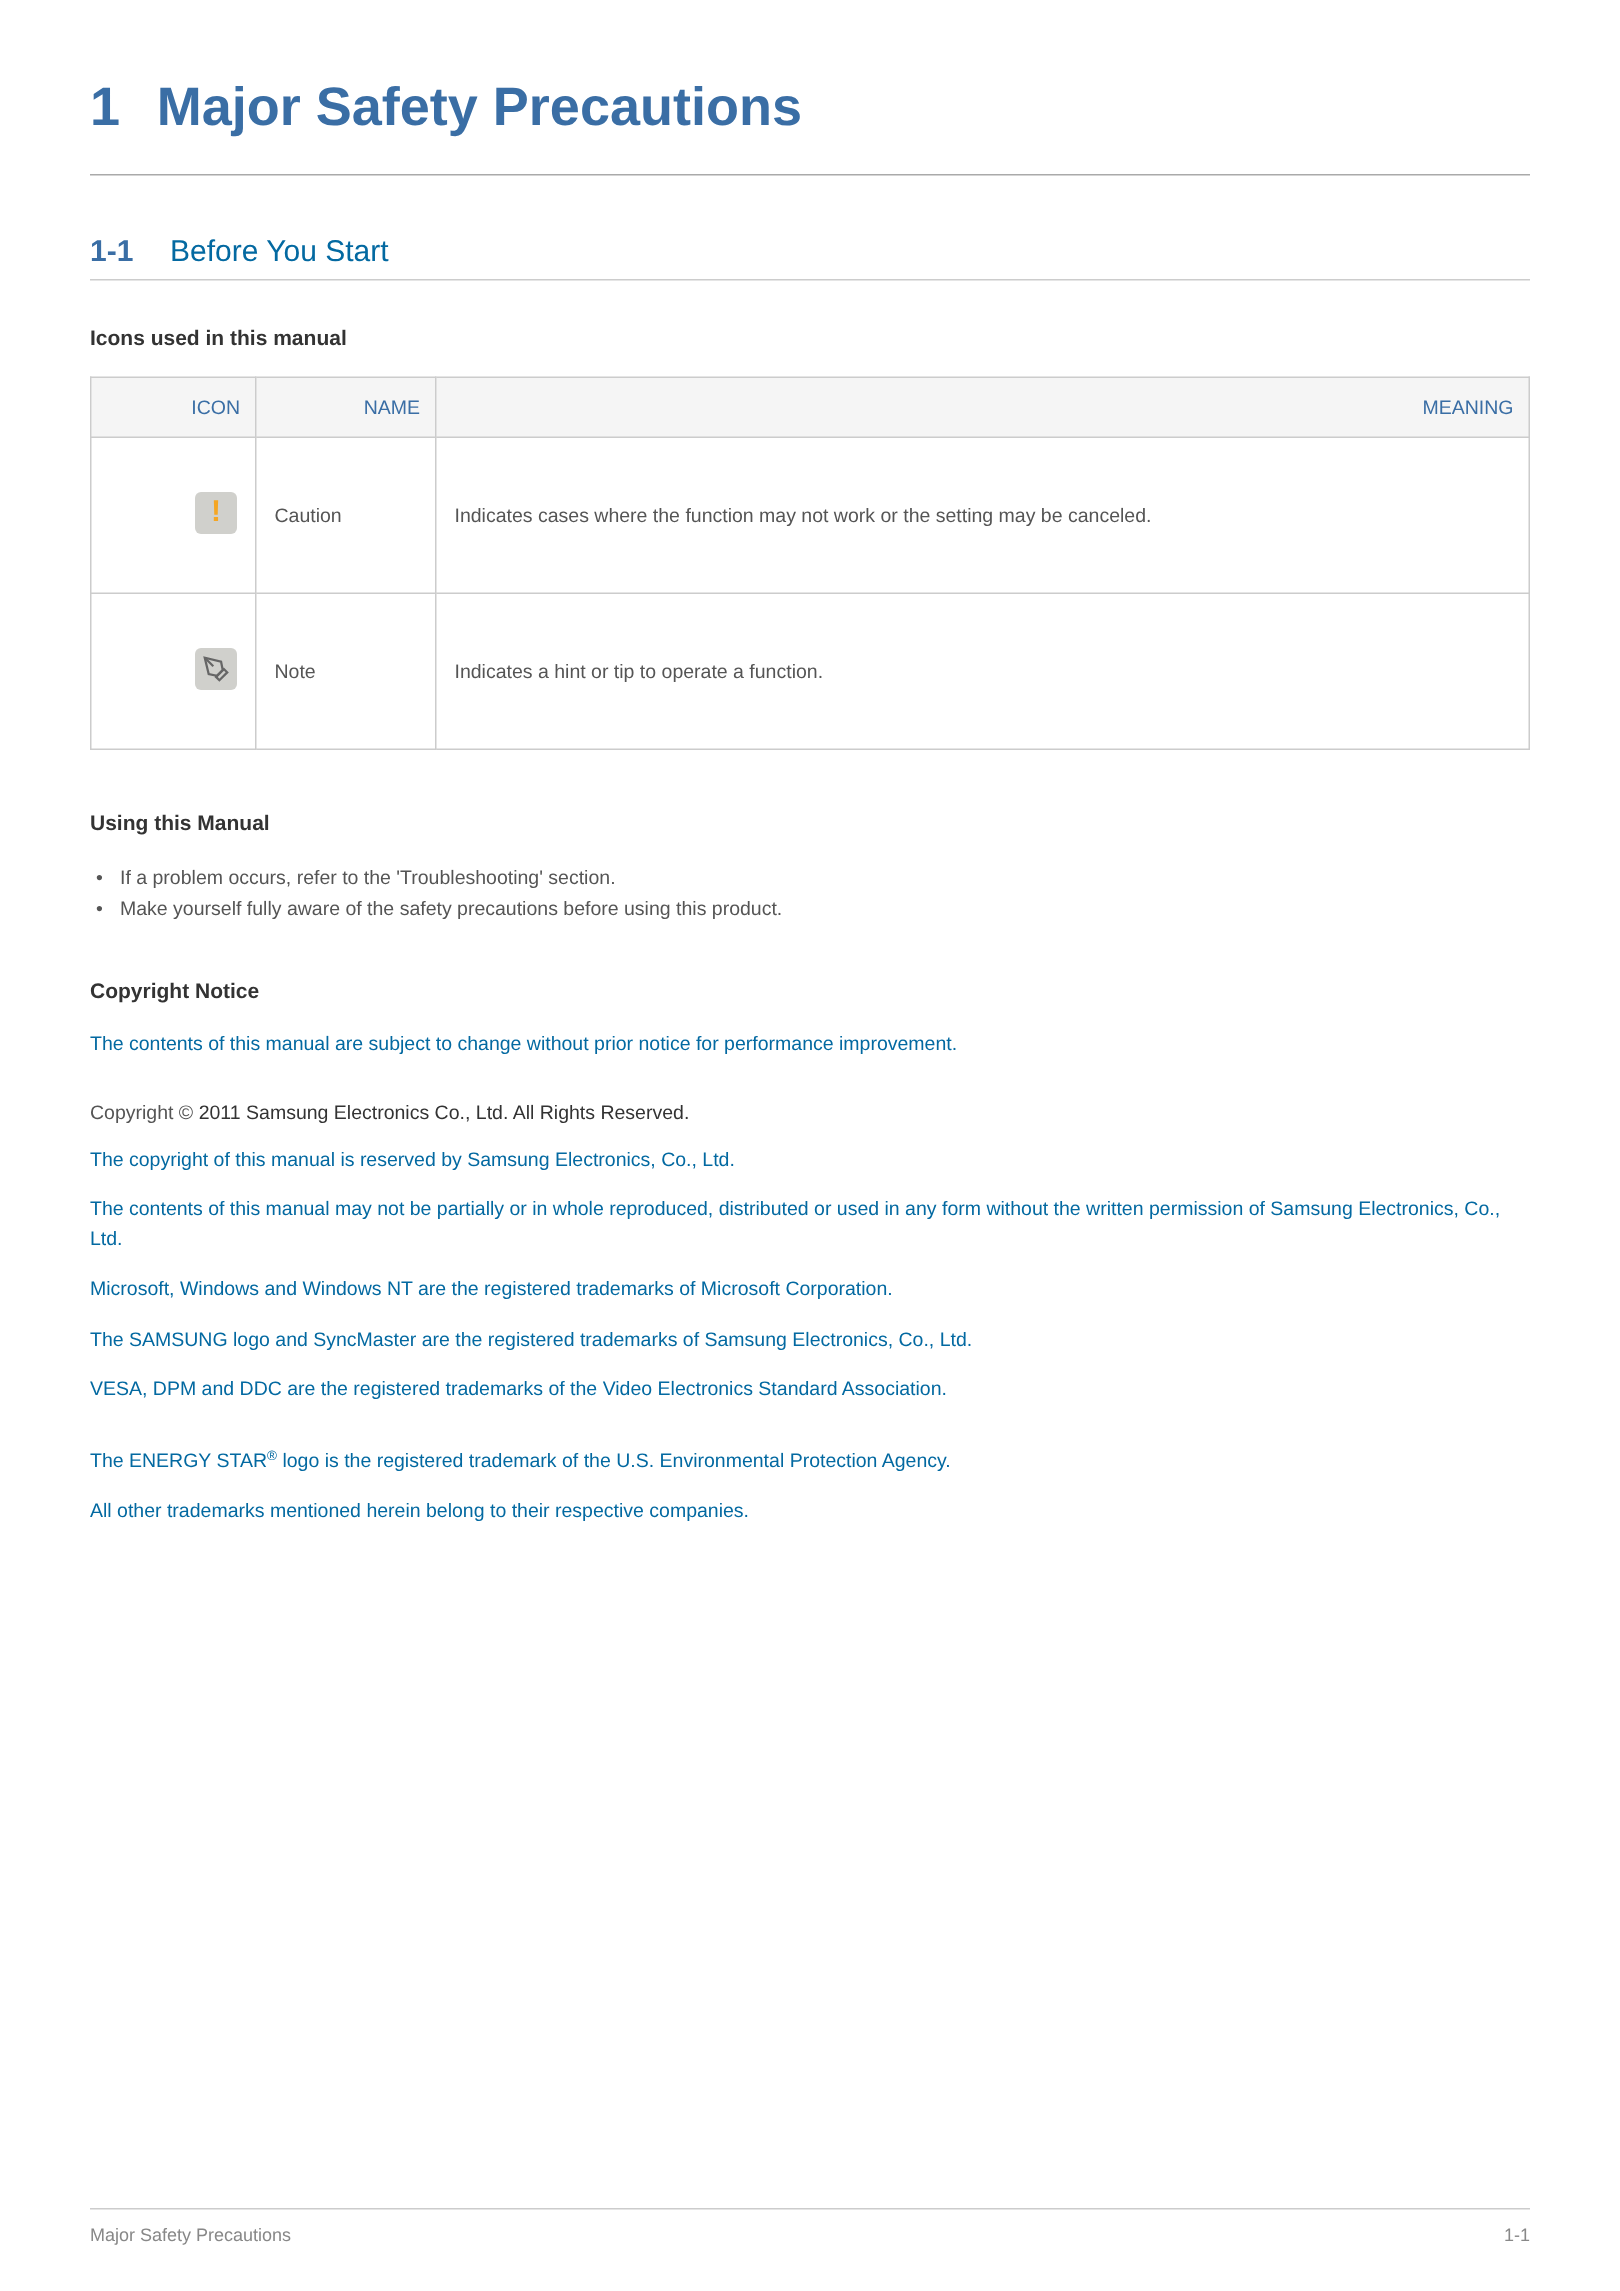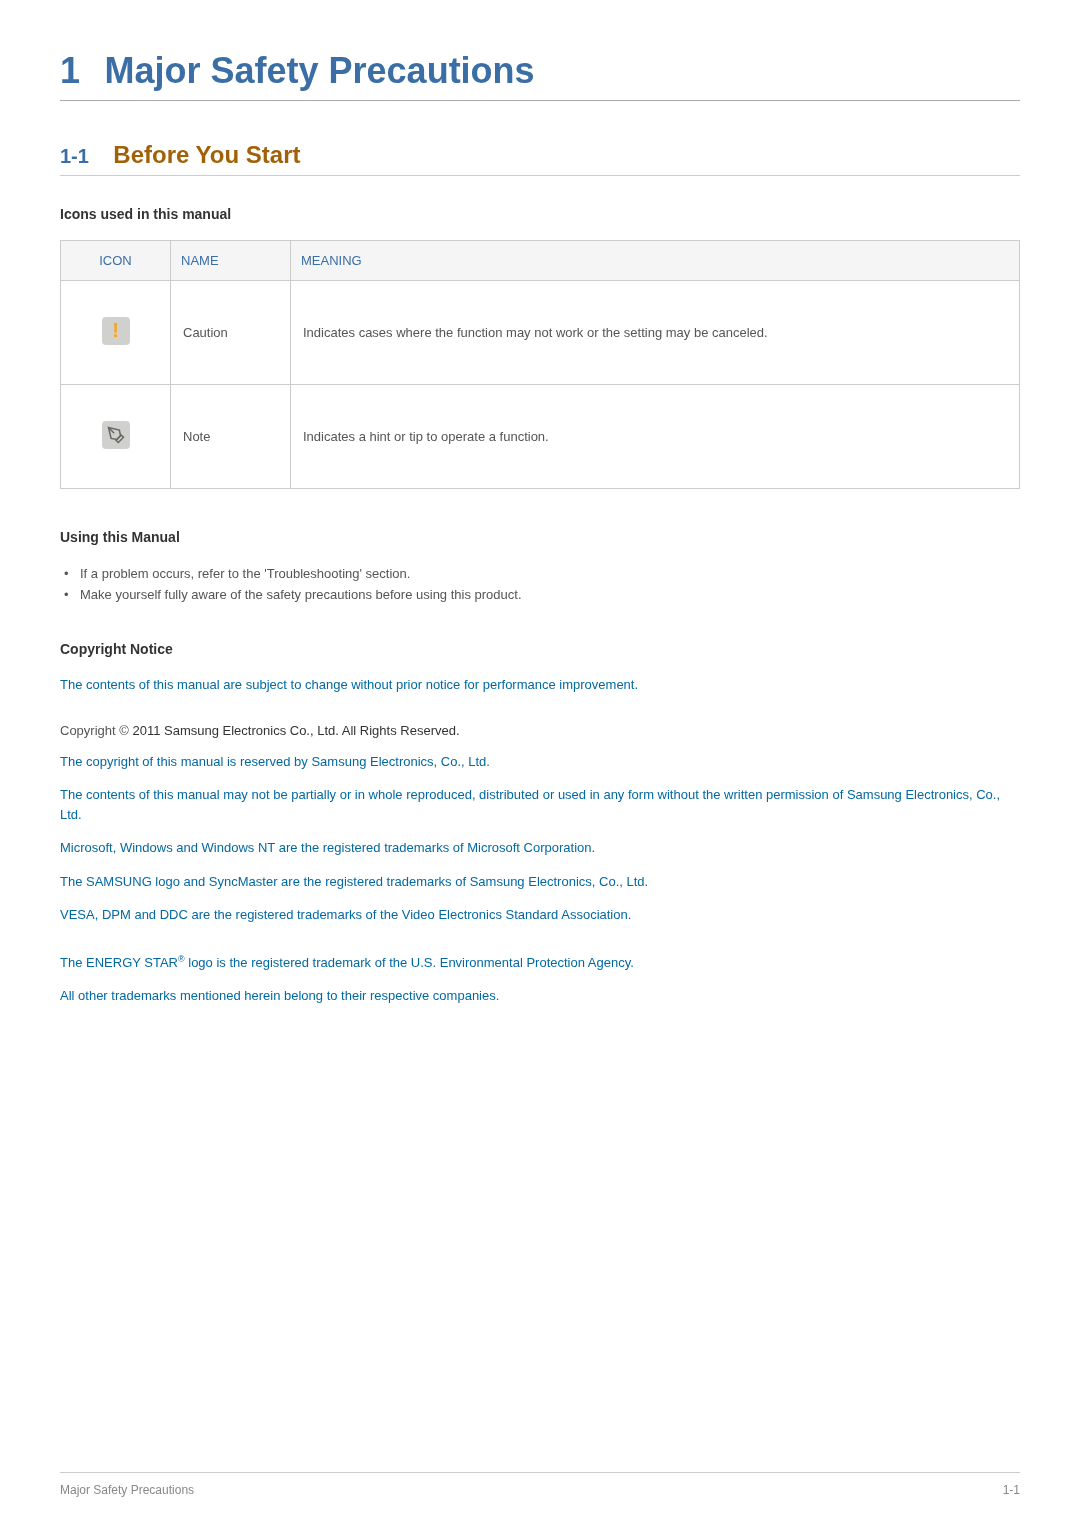--- a/index.html
+++ b/index.html
@@ -11,21 +11,21 @@
       font-family: Arial, Helvetica, sans-serif;
       background: #ffffff;
       color: #333333;
       width: 1080px;
       height: 1527px;
       padding: 50px 60px 30px 60px;
       position: relative;
     }
     .chapter-heading {
       border-bottom: 1px solid #aaa;
-      padding-bottom: 8px;
+      padding-bottom: 24px;
       margin-bottom: 40px;
     }
     .chapter-number {
       color: #3a6ea5;
       font-size: 36px;
       font-weight: bold;
       margin-right: 20px;
     }
     .chapter-title {
       color: #3a6ea5;
@@ -37,54 +37,54 @@
       padding-bottom: 6px;
       margin-bottom: 30px;
     }
     .section-number {
       color: #3a6ea5;
       font-size: 20px;
       font-weight: bold;
       margin-right: 20px;
     }
     .section-title {
-      color: #a16207;
-      font-size: 24px;
-      font-weight: bold;
+      color: #0369a1;
+      font-size: 20px;
+      font-weight: normal;
     }
     .subsection-title {
       color: #333333;
       font-size: 14px;
       font-weight: bold;
       margin-bottom: 18px;
     }
     .icons-table {
       width: 100%;
       border-collapse: collapse;
       margin-bottom: 40px;
     }
     .icons-table th {
       background: #f5f5f5;
       color: #3a6ea5;
       font-size: 13px;
       font-weight: normal;
       padding: 12px 10px;
       border: 1px solid #ccc;
-      text-align: left;
+      text-align: right;
     }
     .icons-table td {
       padding: 36px 12px;
       border: 1px solid #ccc;
       font-size: 13px;
       color: #555;
       vertical-align: middle;
     }
     .icons-table .col-icon {
       width: 110px;
-      text-align: center;
+      text-align: right;
     }
     .icons-table .col-name {
       width: 120px;
     }
     .icon-caution {
       display: inline-block;
       width: 28px;
       height: 28px;
       background: #d0d0cc;
       border-radius: 4px;

